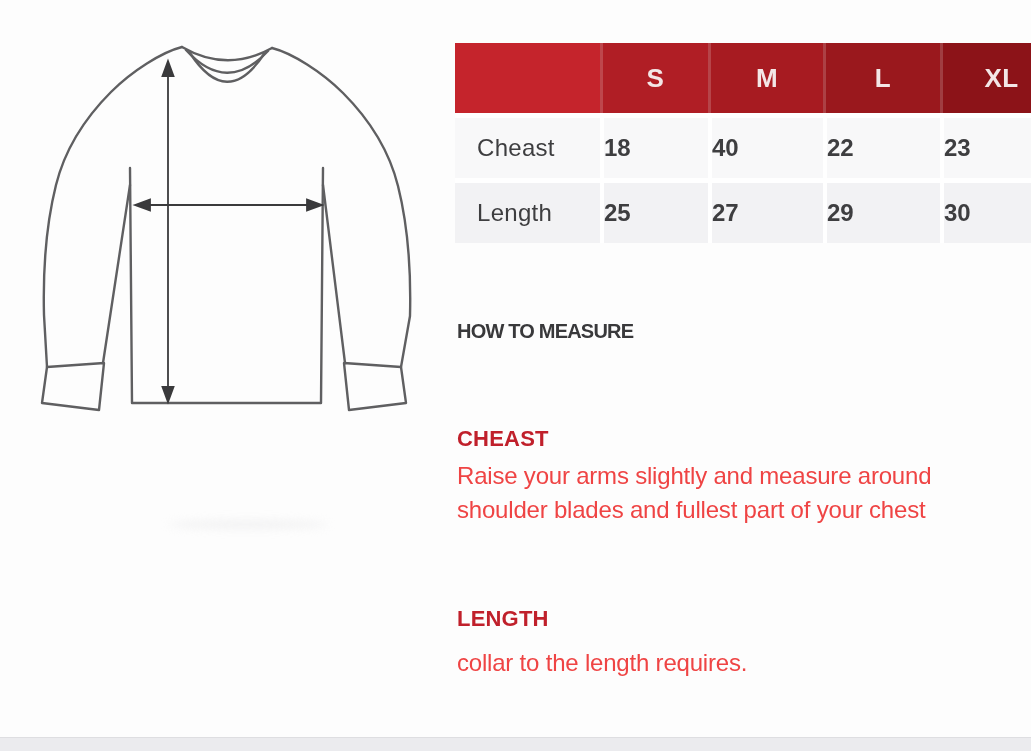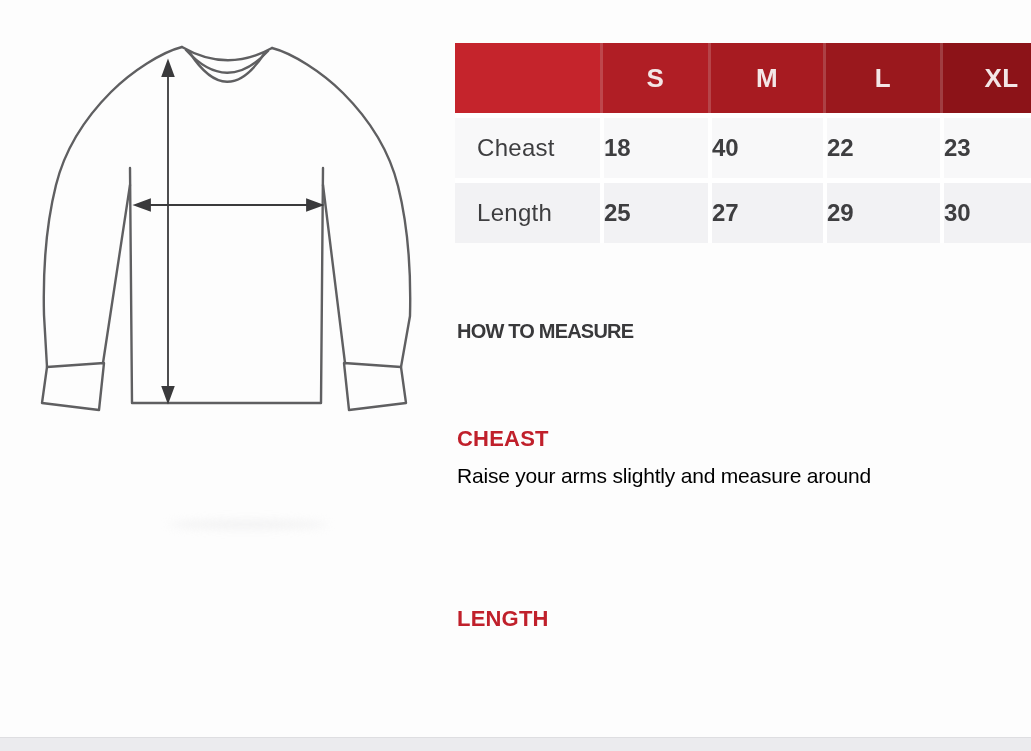--- a/index.html
+++ b/index.html
@@ -73,21 +73,21 @@
   }
   .sec-heading {
     position: absolute; left: 457px;
     font-size: 22px; font-weight: bold;
     color: #c0202b; letter-spacing: .2px;
   }
   .sec-heading.cheast { top: 426px; }
   .sec-heading.length { top: 606px; }
   .sec-body {
     position: absolute; left: 457px;
-    font-size: 21px; color: #000000;
+    font-size: 24px; color: #ef4444;
     line-height: 33.5px; letter-spacing: -0.2px;
   }
   .sec-body.cheast { top: 459px; }
   .sec-body.length { top: 646px; }
 
   
   .footer-band {
     position: absolute; left: 0; top: 737px;
     width: 1031px; height: 14px;
     background: #ebebee;
@@ -168,19 +168,21 @@
       <td>30</td>
     </tr>
   </tbody>
 </table>
 
 <div class="htm-title">HOW TO MEASURE</div>
 
 <div class="sec-heading cheast">CHEAST</div>
 <div class="sec-body cheast">
   <div>Raise your arms slightly and measure around</div>
+  <div>shoulder blades and fullest part of your chest</div>
 </div>
 
 <div class="sec-heading length">LENGTH</div>
 <div class="sec-body length">
+  <div>collar to the length requires.</div>
 </div>
 
 <div class="footer-band"></div>
 
 </body></html>

